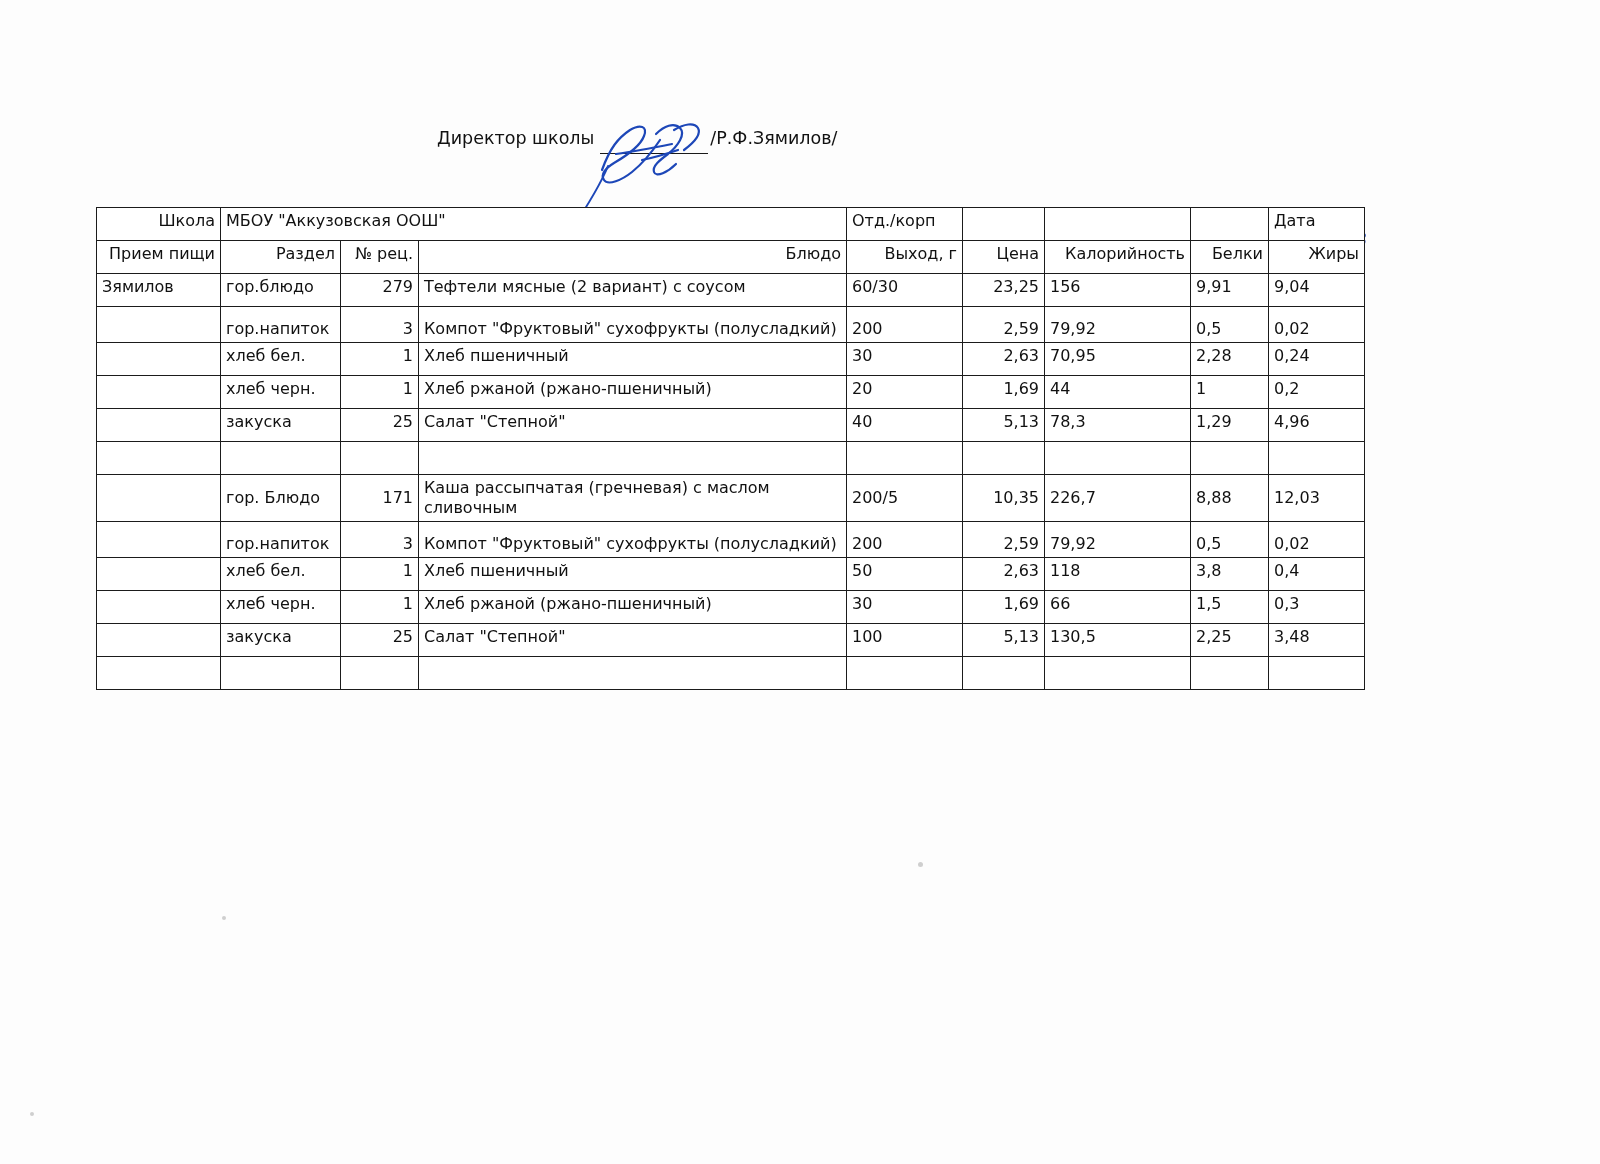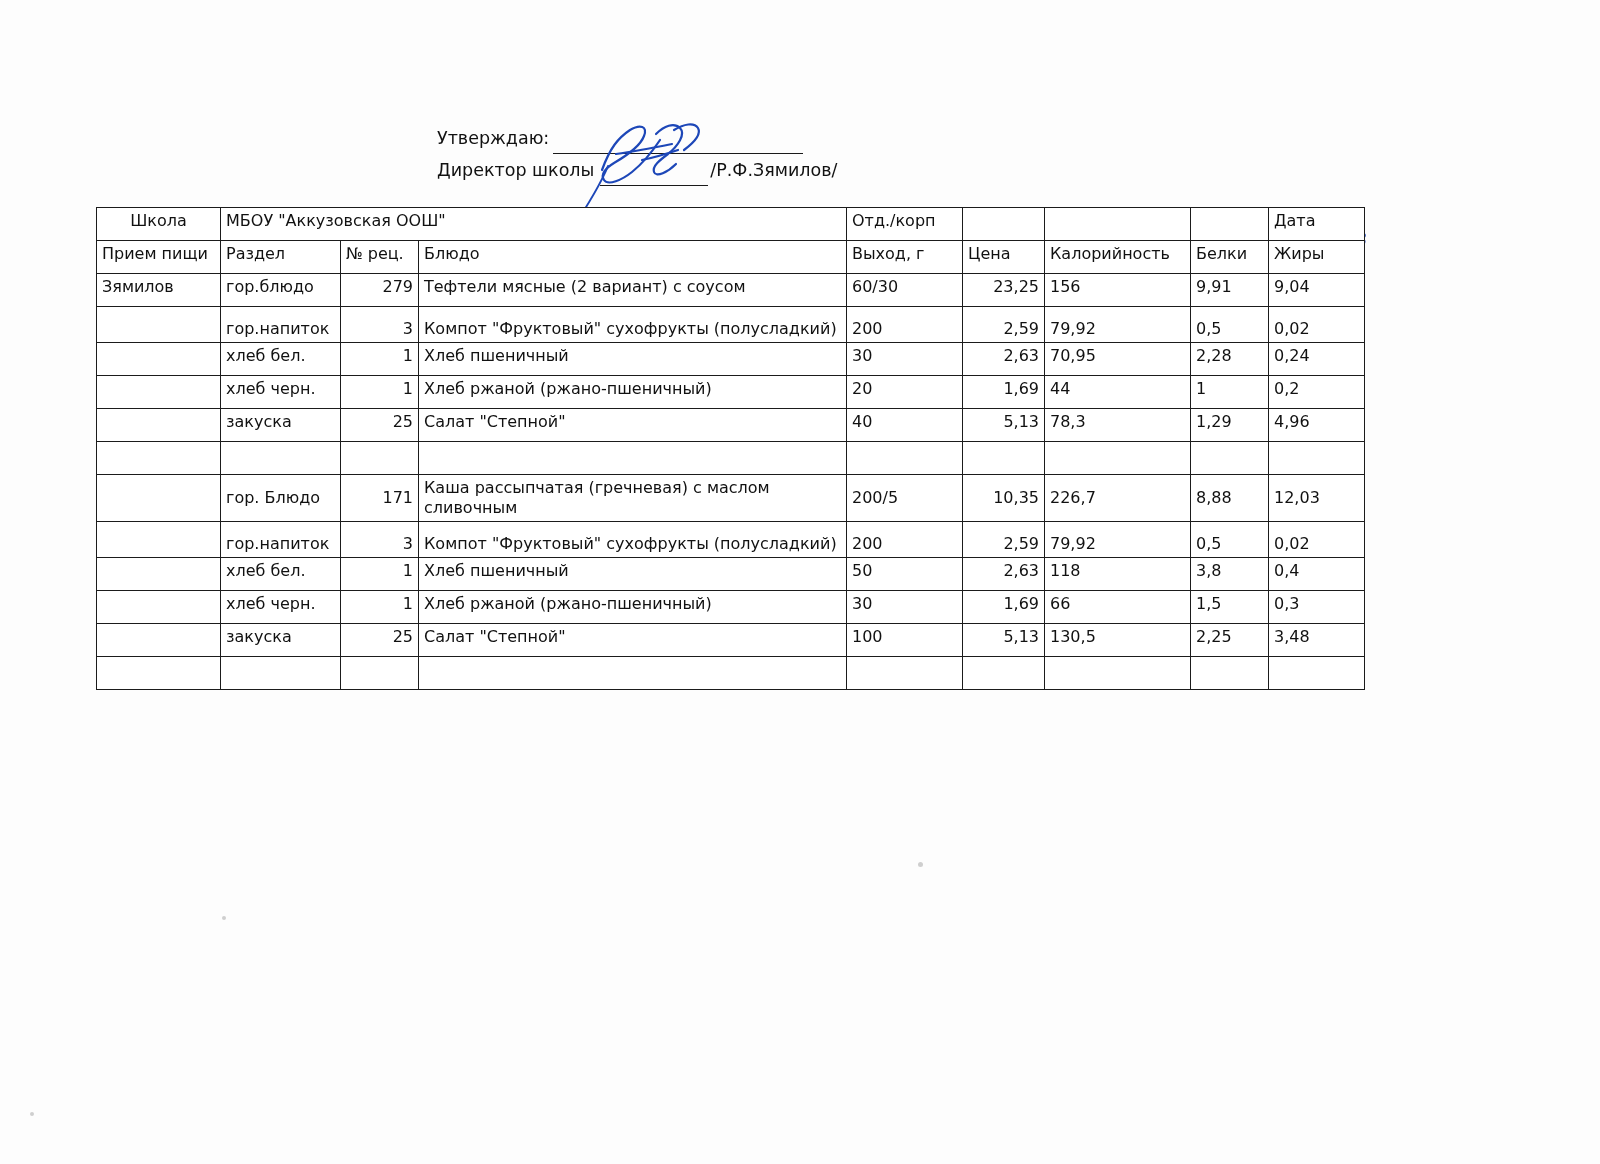--- a/index.html
+++ b/index.html
@@ -90,28 +90,28 @@
   .c-section { width: 120px; }
   .c-rec     { width: 78px;  text-align: right; }
   .c-dish    { width: 428px; }
   .c-out     { width: 116px; }
   .c-price   { width: 82px;  text-align: right; }
   .c-cal     { width: 146px; }
   .c-prot    { width: 78px;  }
   .c-fat     { width: 96px;  }
 
   .hdr td {
-    text-align: left;
+    text-align: right;
     font-size: 16px;
     height: 30px;
     vertical-align: middle;
   }
 
   .toprow td { height: 34px; vertical-align: top; }
-  .toprow .school-label { text-align: center; margin-left: 8px; }
+  .toprow .school-label { text-align: right; margin-left: 8px; }
 
   .tall td { height: 72px; }
   .blank td { height: 26px; }
 
   .thickbottom td { border-bottom-width: 2.4px; }
 
   .numright { text-align: right; }
 
   .date-hand {
     position: absolute;
@@ -131,23 +131,20 @@
     background: #cfcfcf;
     border-radius: 50%;
   }
 </style>
 </head>
 <body>
 
 <div class="page">
 
   <div class="approval">
-    <span class="line">
-      <span>Утверждаю:</span><span class="underline-long"></span>
-    </span>
     <span class="line">
       <span>Директор школы</span><span class="underline-mid"></span><span>/Р.Ф.Зямилов/</span>
     </span>
   </div>
 
   <svg class="signature" viewBox="0 0 170 130">
     <g fill="none" stroke="#1d47b8" stroke-width="2.2" stroke-linecap="round">
       <path d="M46 62 C54 40, 62 30, 74 22 C84 16, 92 18, 88 28 C84 39, 70 48, 58 55 C50 60, 44 66, 48 72 C52 78, 66 72, 76 64 C86 56, 96 44, 104 32"></path>
       <path d="M100 26 C108 18, 118 14, 124 20 C130 26, 122 38, 112 46 C104 52, 96 58, 98 64 C100 70, 112 64, 120 56"></path>
       <path d="M60 46 C74 44, 96 40, 116 36"></path>

